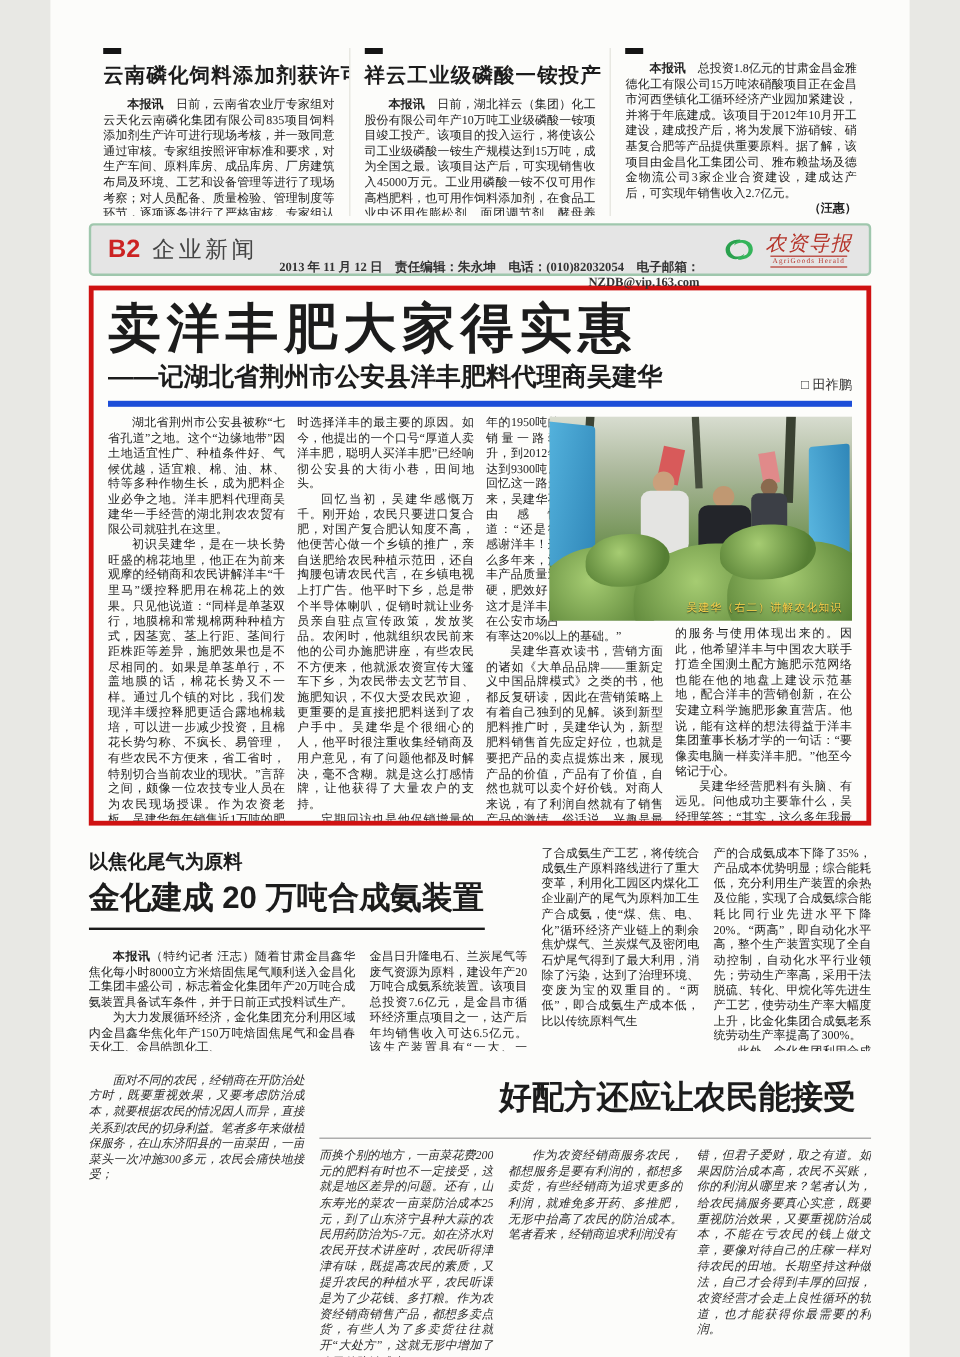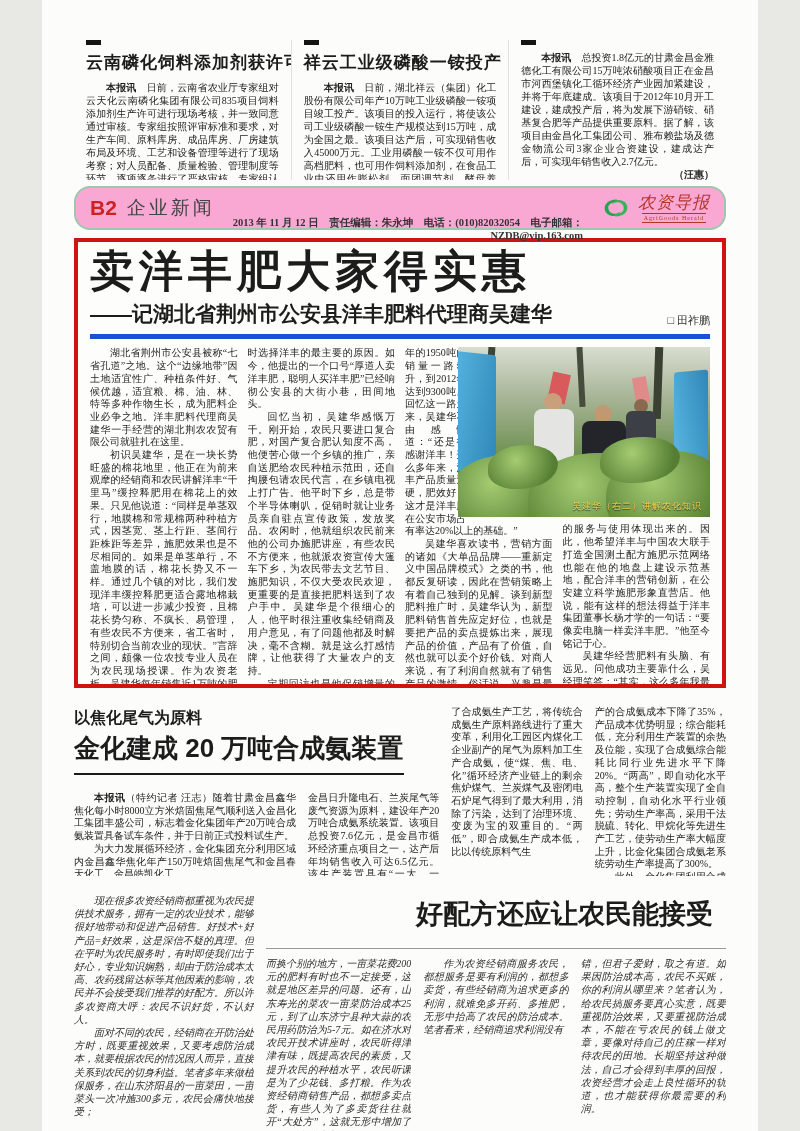--- a/index.html
+++ b/index.html
@@ -13,35 +13,35 @@
   .top-article + .top-article{border-left:1px solid #e3e3dd;}
   .tick{width:15px;height:5px;background:#141414;margin:0 0 6px 0;}
   .top-headline{font-size:17px;font-weight:900;text-align:center;margin:0 0 7px 0;letter-spacing:1px;
                 font-family:"Liberation Sans",sans-serif;white-space:nowrap;}
   .smallbody{font-size:10px;line-height:13px;text-align:justify;color:#222;}
   .smallbody p{margin:0;text-indent:2em;}
   .lead{font-weight:bold;}
   .author{float:right;font-weight:bold;}
 
   
-  .masthead{height:40px;border:2px solid #9fc7ad;border-radius:16px;margin-top:6px;
-            display:flex;align-items:center;padding:0 14px;gap:10px;background:#f9a8d4;}
+  .masthead{height:40px;border:2px solid #9fc7ad;border-radius:4px;margin-top:6px;
+            display:flex;align-items:center;padding:0 14px;gap:10px;background:#e5e5e5;}
   .section-code{color:#cc2222;font-size:21px;font-weight:bold;font-family:"Liberation Sans",sans-serif;}
   .section-name{font-size:19px;color:#444;letter-spacing:3px;font-family:"Liberation Sans",sans-serif;}
   .mast-info{flex:1;text-align:right;font-size:10.5px;font-weight:bold;color:#333;margin-top:40px;}
   .logo{display:flex;align-items:center;gap:5px;margin-left:6px;}
   .logo-text{display:flex;flex-direction:column;align-items:center;line-height:1;}
   .logo-name{color:#b5342a;font-size:17px;font-weight:normal;font-style:italic;letter-spacing:1px;}
   .logo-sub{color:#b5342a;font-size:6px;border-top:1px solid #b5342a;border-bottom:1px solid #b5342a;
             padding:1px 2px;margin-top:2px;letter-spacing:1px;}
 
   
   .main-box{border:4px solid #cf1212;margin-top:8px;height:450px;padding:8px 12px;box-sizing:border-box;overflow:hidden;background:#fdfdfb;}
   .main-headline{font-size:44px;font-weight:900;letter-spacing:5px;margin:0;line-height:1.1;
-                 font-family:Liberation Mono, monospace;}
+                 font-family:Liberation Serif, serif;}
   .main-subrow{display:flex;align-items:flex-end;margin-top:2px;padding-bottom:6px;border-bottom:5px solid #1d4ed8;}
   .main-subtitle{font-size:21px;font-weight:900;margin:0;font-family:"Liberation Sans",sans-serif;}
   .main-byline{margin-left:auto;font-size:11px;color:#333;white-space:nowrap;}
   .main-body{position:relative;display:flex;gap:10px;margin-top:8px;height:338px;overflow:hidden;}
   .mcol{flex:1;font-size:10px;line-height:12.7px;text-align:justify;overflow:hidden;}
   .mcol p{margin:0;text-indent:2em;}
   .mcol p.cont{text-indent:0;}
   .photo-spacer{float:right;width:86px;height:176px;}
   .col4pad{padding-top:176px;box-sizing:border-box;}
 
@@ -207,21 +207,20 @@
         <p class="cont">了合成氨生产工艺，将传统合成氨生产原料路线进行了重大变革，利用化工园区内煤化工企业副产的尾气为原料加工生产合成氨，使“煤、焦、电、化”循环经济产业链上的剩余焦炉煤气、兰炭煤气及密闭电石炉尾气得到了最大利用，消除了污染，达到了治理环境、变废为宝的双重目的。“两低”，即合成氨生产成本低，比以传统原料气生</p>
       </div>
       <div class="a2col a2c4">
         <p class="cont">产的合成氨成本下降了35%，产品成本优势明显；综合能耗低，充分利用生产装置的余热及位能，实现了合成氨综合能耗比同行业先进水平下降20%。“两高”，即自动化水平高，整个生产装置实现了全自动控制，自动化水平行业领先；劳动生产率高，采用干法脱硫、转化、甲烷化等先进生产工艺，使劳动生产率大幅度上升，比金化集团合成氨老系统劳动生产率提高了300%。</p>
         <p>此外，金化集团利用合成氨优势，配套生产年产10万吨硝酸项目于今年10月份建成，年产8万吨甲烷气体生产液体天然气项目、20万吨硝基复合肥项目已开始建设，同时还将建设2万吨草酸项目。</p>
       </div>
     </div>
 
     <div class="comm">
       <div class="comm-left kaiti">
-        <p>现在很多农资经销商都重视为农民提供技术服务，拥有一定的农业技术，能够很好地带动和促进产品销售。好技术+好产品=好效果，这是深信不疑的真理。但在平时为农民服务时，有时即使我们出于好心，专业知识娴熟，却由于防治成本太高、农药残留达标等其他因素的影响，农民并不会接受我们推荐的好配方。所以许多农资商大呼：农民不识好货，不认好人。</p>
         <p>面对不同的农民，经销商在开防治处方时，既要重视效果，又要考虑防治成本，就要根据农民的情况因人而异，直接关系到农民的切身利益。笔者多年来做植保服务，在山东济阳县的一亩菜田，一亩菜头一次冲施300多元，农民会痛快地接受；</p>
       </div>
       <div class="comm-right">
         <div class="comm-headrow">
           <div class="comm-headline">好配方还应让农民能接受</div>
           <span class="comm-author">□张立宁</span>
           <span class="badge">行业时评</span>
         </div>
         <div class="comm-cols">
           <div class="comm-col kaiti">

